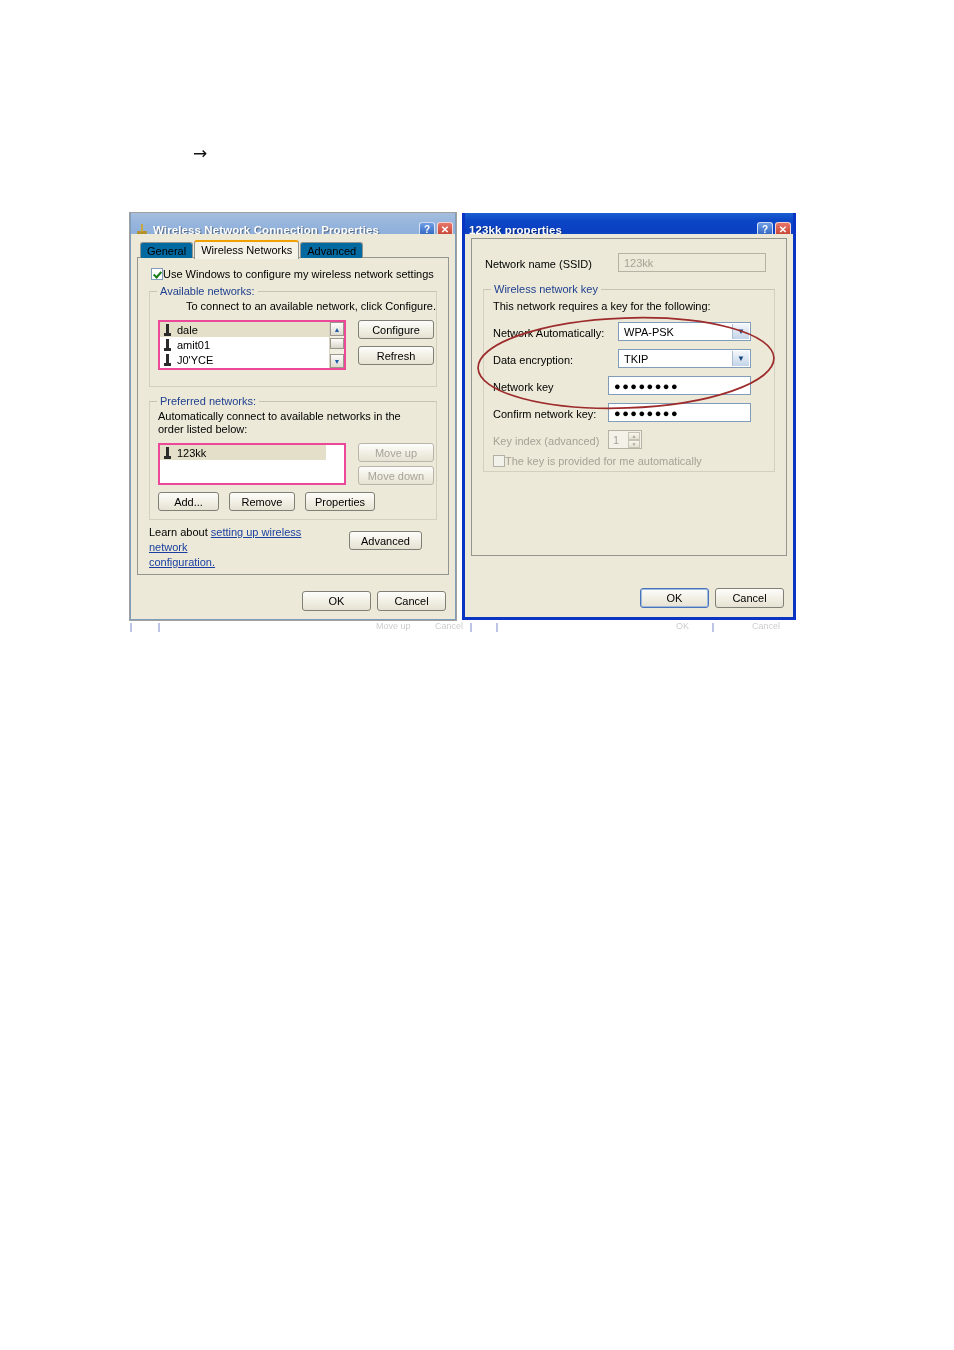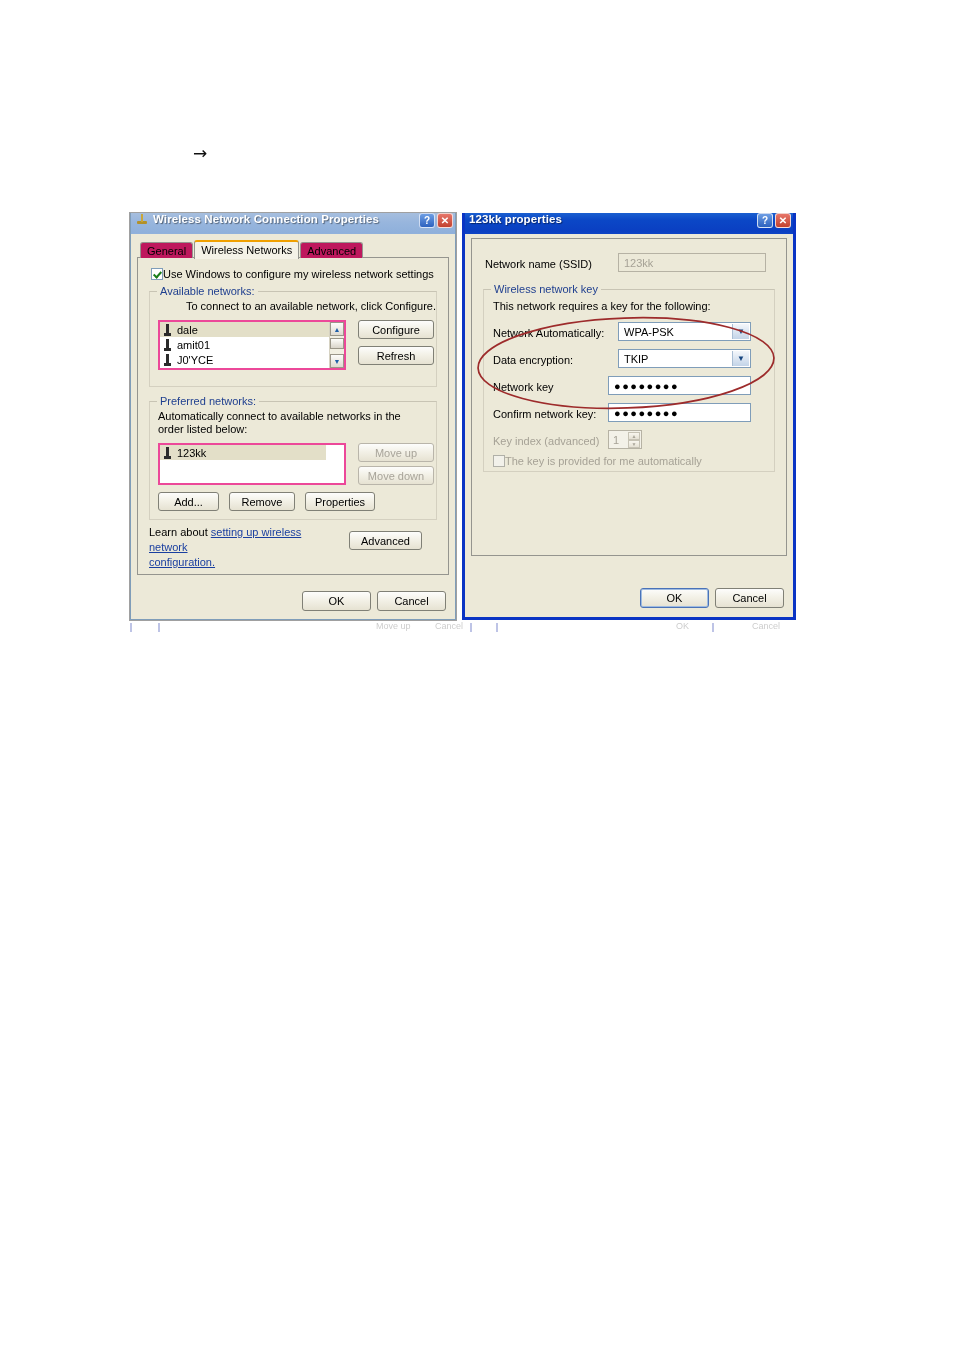--- a/index.html
+++ b/index.html
@@ -54,21 +54,21 @@
     left: 332px;
     width: 334px;
     height: 407px;
     border: 3px solid #0a34c4;
     border-top: none;
   }
 
   .titlebar {
     height: 33px;
     display: flex;
-    align-items: flex-start;
+    align-items: center;
     padding: 0 2px 0 4px;
     box-sizing: border-box;
     position: relative;
   }
   .titlebar.inactive {
     background: linear-gradient(to bottom, #a6bede 0%, #97b5dd 30%, #8fb0db 60%, #a8c2e2 100%);
   }
   .titlebar.active {
     background: linear-gradient(to bottom, #1a5fd0 0%, #0b47c6 22%, #0a3fc2 55%, #1c5ad2 100%);
   }
@@ -144,21 +144,21 @@
     display: flex;
     align-items: flex-end;
     height: 19px;
     position: relative;
     z-index: 3;
     padding-left: 3px;
   }
   .tab {
     font-size: 11px;
     color: #000;
-    background: #be185d;
+    background: #0369a1;
     border: 1px solid #95958f;
     border-bottom: none;
     border-radius: 3px 3px 0 0;
     padding: 2px 6px 1px 6px;
     height: 16px;
     box-sizing: border-box;
     line-height: 12px;
     white-space: nowrap;
     margin-right: 1px;
   }

